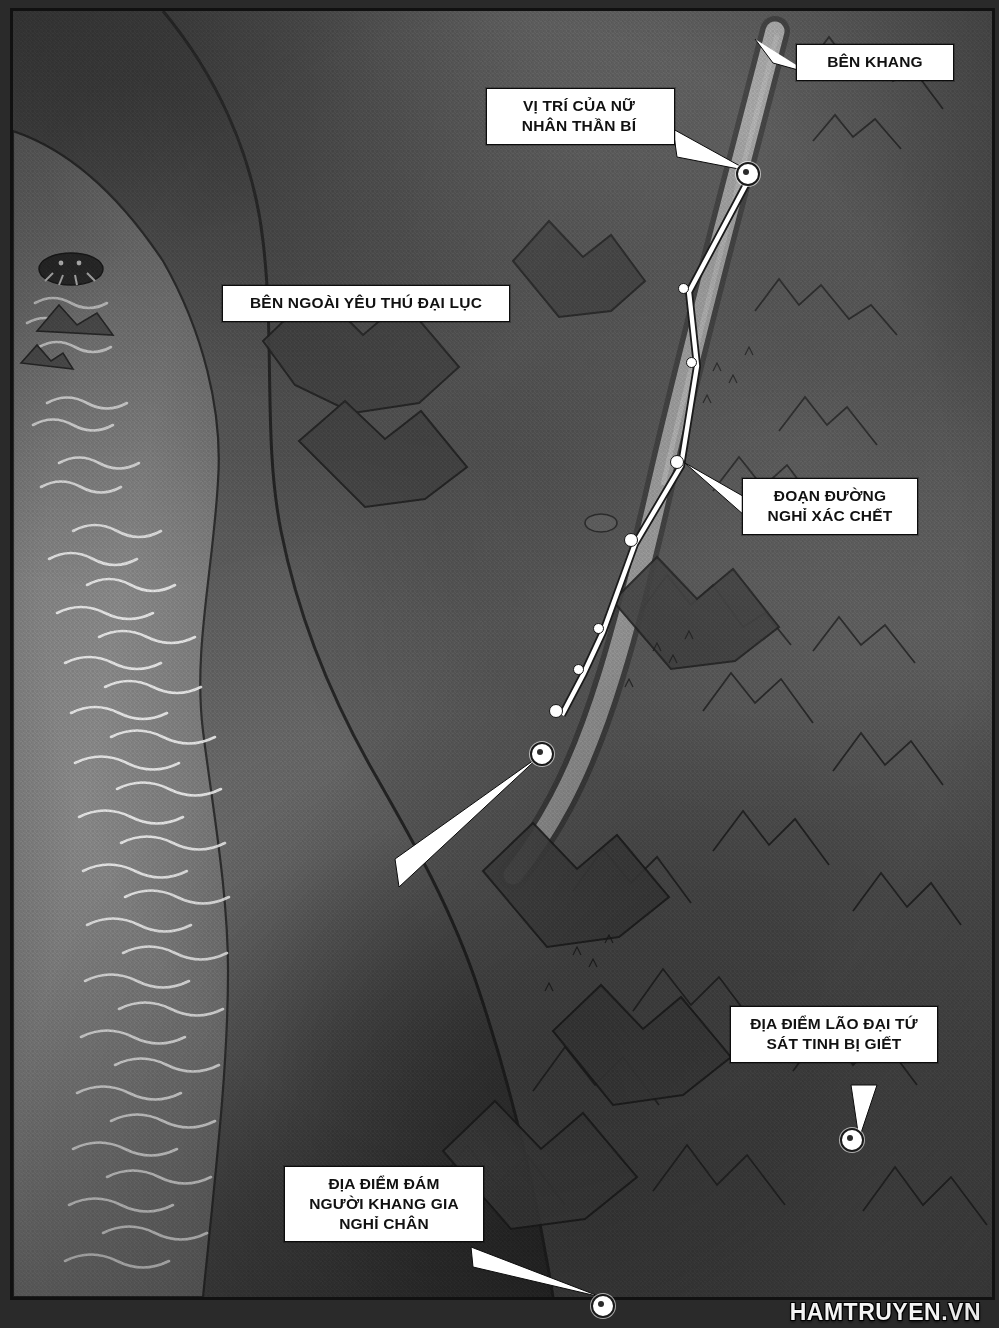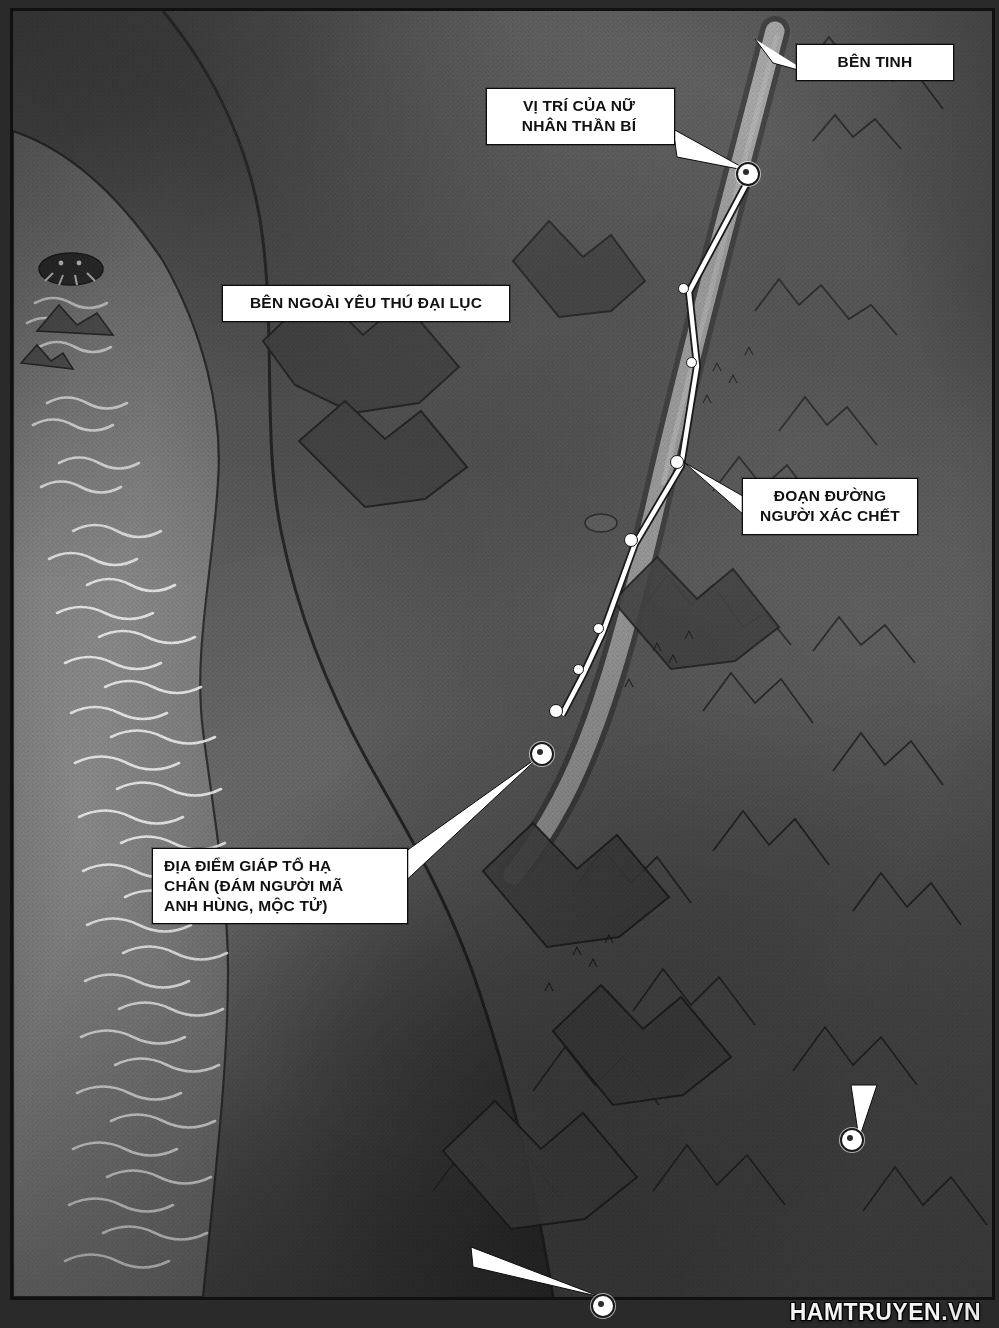--- a/index.html
+++ b/index.html
@@ -302,33 +302,35 @@
   <div class="node-dot small" style="left:686px; top:357px;"></div>
   <div class="node-dot" style="left:670px; top:455px;"></div>
   <div class="node-dot" style="left:624px; top:533px;"></div>
   <div class="node-dot small" style="left:593px; top:623px;"></div>
   <div class="node-dot small" style="left:573px; top:664px;"></div>
   <div class="node-dot" style="left:549px; top:704px;"></div>
   <div class="node-ring" style="left:530px; top:742px;"></div>
   <div class="node-ring" style="left:840px; top:1128px;"></div>
   <div class="node-ring" style="left:591px; top:1294px;"></div>
 
-  <div class="callout" style="left:796px; top:44px; width:134px;">BÊN TINH</div>
+  <div class="callout" style="left:796px; top:44px; width:134px;">BÊN KHANG</div>
 
   <div class="callout" style="left:486px; top:88px; width:168px;padding-left:8px;">VỊ TRÍ CỦA NỮ
 NHÂN THẦN BÍ</div>
 
   <div class="callout" style="left:222px; top:285px; width:264px;">BÊN NGOÀI YÊU THÚ ĐẠI LỤC</div>
 
   <div class="callout" style="left:742px; top:478px; width:152px;">ĐOẠN ĐƯỜNG
-NGƯỜI XÁC CHẾT</div>
-
-  <div class="callout left" style="left:152px; top:848px; width:232px;">ĐỊA ĐIỂM GIÁP TỔ HẠ
-CHÂN (ĐÁM NGƯỜI MÃ
-ANH HÙNG, MỘC TỬ)</div>
-
-
+NGHỈ XÁC CHẾT</div>
+
+
+  <div class="callout" style="left:730px; top:1006px; width:184px;">ĐỊA ĐIỂM LÃO ĐẠI TỨ
+SÁT TINH BỊ GIẾT</div>
+
+  <div class="callout" style="left:284px; top:1166px; width:176px;">ĐỊA ĐIỂM ĐÁM
+NGƯỜI KHANG GIA
+NGHỈ CHÂN</div>
 
   <div id="watermark">
     <span>HAMTRUYEN</span><span class="dom">.VN</span>
   </div>
 
 </div>
 
 </body></html>

